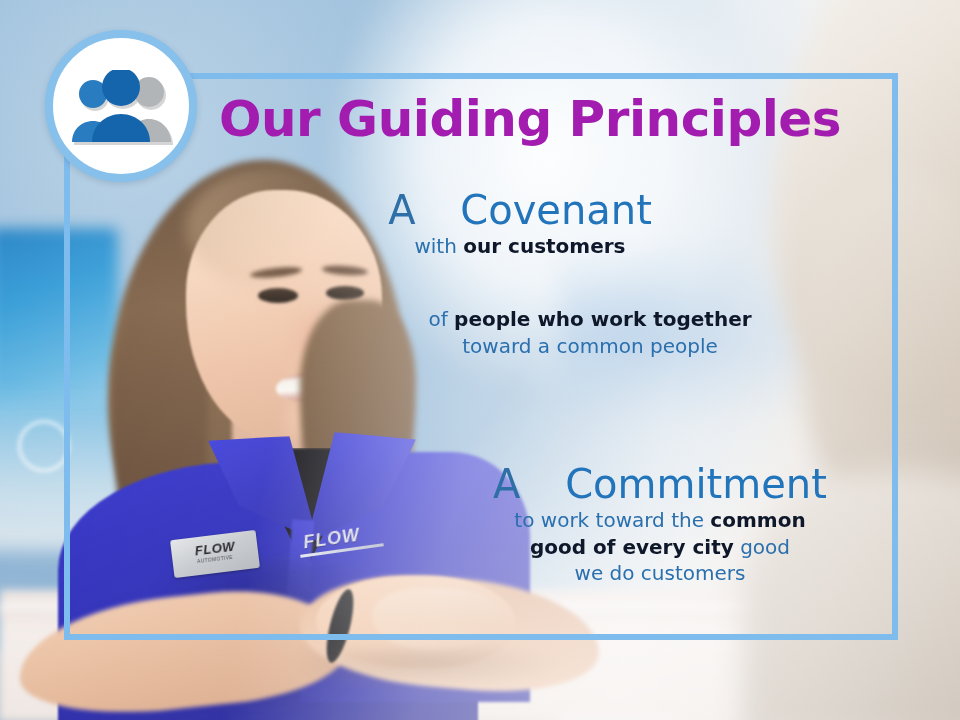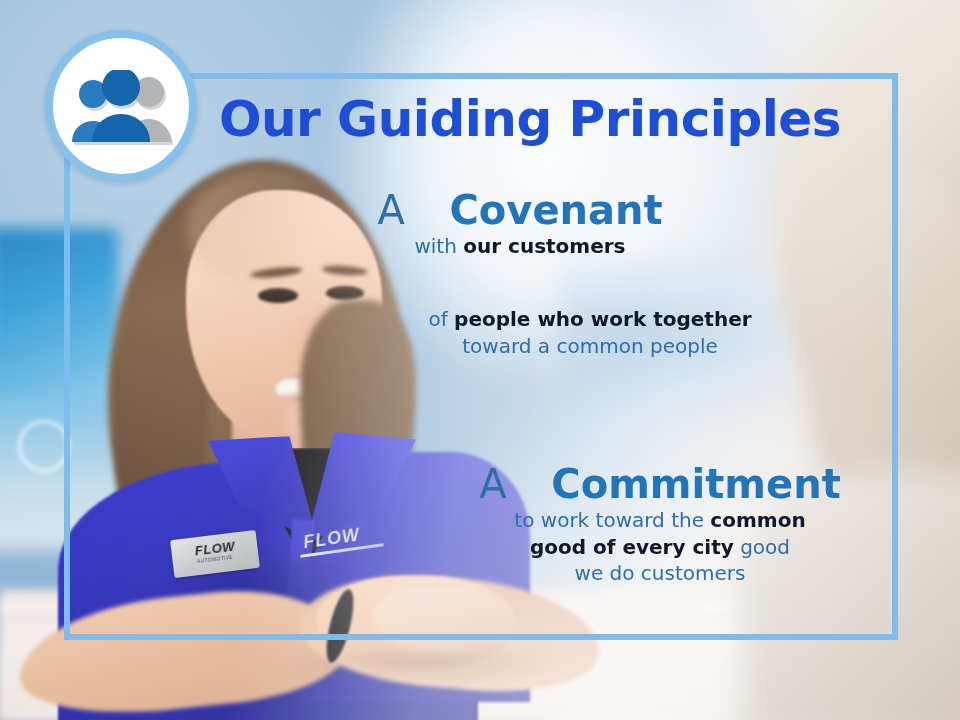--- a/index.html
+++ b/index.html
@@ -178,21 +178,21 @@
     background:#ffffff;border:8px solid #86c0eb;box-sizing:border-box;
     box-shadow:0 2px 6px rgba(30,60,90,.18);}
   .badge svg{position:absolute;left:50%;top:52%;transform:translate(-50%,-50%);}
 
   
   .headline{position:absolute;left:190px;top:93px;width:680px;text-align:center;
     font:700 50px/1.05 "DejaVu Sans",sans-serif;color:#12549e;letter-spacing:-.5px;}
 
   .block{position:absolute;}
   .b-main{font:400 40px/1.12 "DejaVu Sans",sans-serif;color:#2f6fa8;white-space:nowrap;}
-  .b-main b{font-weight:700;color:#2274bb;margin-left:32px;}
+  .b-main b{font-weight:400;color:#2274bb;margin-left:32px;}
   .b-sub{font:400 20px/1.34 "DejaVu Sans",sans-serif;color:#2a6fae;}
   .b-sub b{font-weight:700;color:#0f172a;}
 
   #block1{left:300px;top:188px;width:440px;text-align:center;}
   #block2{left:360px;top:306px;width:460px;text-align:center;}
   #block3{left:430px;top:462px;width:460px;text-align:center;}
   #block1 .b-sub,#block3 .b-sub{text-align:center;}
 </style>
 </head>
 <body>
@@ -268,21 +268,21 @@
       </g>
       <circle cx="82" cy="22" r="15" fill="#b2b5b8"></circle>
       <path d="M60 72c0-13 10-23 22-23s22 10 22 23z" fill="#b2b5b8"></path>
       <circle cx="26" cy="24" r="14" fill="#2a7cc0"></circle>
       <path d="M5 72c0-12 9-21 21-21s21 9 21 21z" fill="#2a7cc0"></path>
       <circle cx="54" cy="17" r="19" fill="#1565ad"></circle>
       <path d="M25 72c0-16 13-28 29-28s29 12 29 28z" fill="#1565ad"></path>
     </svg>
   </div>
 
-  <div class="headline" style="color: #1d4ed8;">Our Guiding Principles</div>
+  <div class="headline" style="color: #a21caf;">Our Guiding Principles</div>
 
   <div class="block" id="block1">
     <div class="b-main" style="color: rgb(47, 111, 168);">A <b style="color: rgb(34, 116, 187);">Covenant</b></div>
     <div class="b-sub" style="color: rgb(42, 111, 174);">
         <div><span>with </span><b>our customers</b></div>
       </div>
   </div>
 
   <div class="block" id="block2">
     <div class="b-sub" style="color: rgb(42, 111, 174);">

